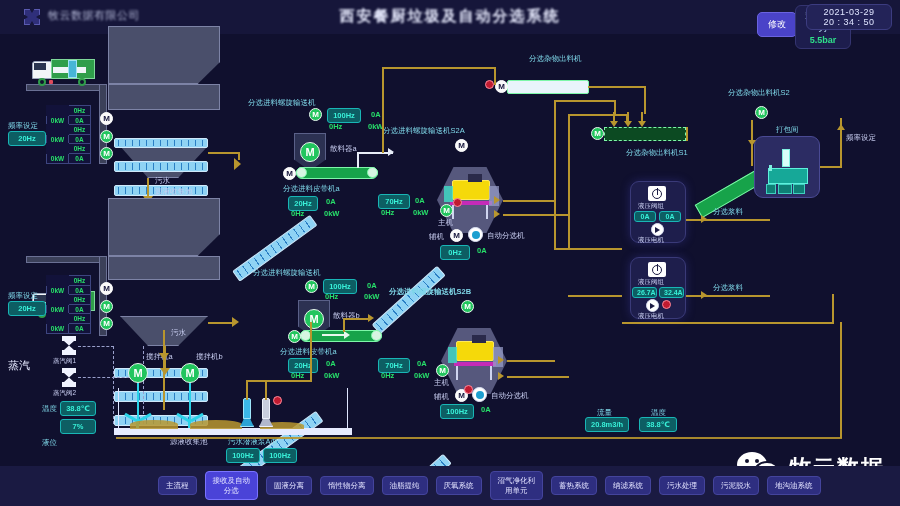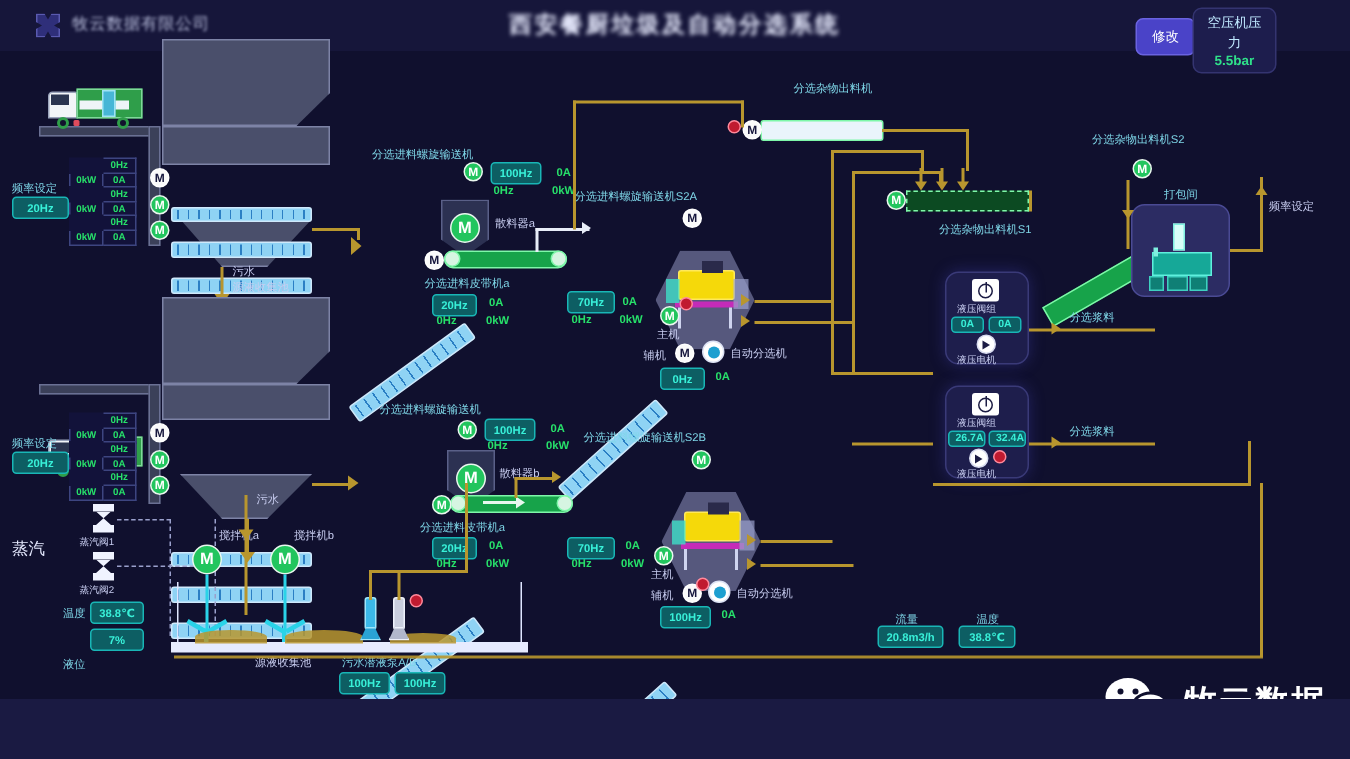--- a/index.html
+++ b/index.html
@@ -116,20 +116,24 @@
   <div class="abs logo-text">牧云数据有限公司</div>
   <div class="abs hdr-title">西安餐厨垃圾及自动分选系统</div>
 
   <div class="abs hdr-btn" style="left:757px;">修改</div>
 
   <div class="abs hdr-card" style="left:795px;width:56px;">
     <div class="lbl">空压机压力</div>
     <div class="val">5.5bar</div>
   </div>
 
+  <div class="abs hdr-clock">
+    <div>2021-03-29</div>
+    <div>20 : 34 : 50</div>
+  </div>
 
   <div class="abs ramp" style="left:26px;top:84px;width:80px;height:7px;"></div>
   <div class="abs" style="left:99px;top:84px;width:8px;height:80px;background:#3b4059;border:1px solid #6a7094;"></div>
   <div class="abs truck" style="left:32px;top:58px;width:64px;height:28px;">
     <div class="abs" style="left:0;top:3px;width:20px;height:18px;background:#f2f5f8;border:1px solid #9aa4bb;border-radius:3px 2px 0 0;"></div>
     <div class="abs" style="left:2px;top:5px;width:12px;height:7px;background:#2b3550;"></div>
     <div class="abs" style="left:19px;top:1px;width:44px;height:20px;background:#2f9e4a;border:1px solid #7fd89a;"></div>
     <div class="abs" style="left:21px;top:9px;width:33px;height:6px;background:#eef4f7;"></div>
     <div class="abs" style="left:36px;top:2px;width:9px;height:18px;background:#47b6d6;border:1px solid #9fe3f3;"></div>
     <div class="abs" style="left:6px;top:20px;width:8px;height:8px;border-radius:50%;background:#12122e;border:2px solid #2f9e4a;"></div>
@@ -356,21 +360,21 @@
   <div class="abs lab-cy" style="left:280px;top:347px;">分选进料皮带机a</div>
   <div class="abs chip" style="left:288px;top:358px;width:30px;">20Hz</div>
   <div class="abs green-t" style="left:326px;top:359px;">0A</div>
   <div class="abs green-t" style="left:291px;top:371px;">0Hz</div>
   <div class="abs green-t" style="left:324px;top:371px;">0kW</div>
 
   <div class="abs pipe" style="left:343px;top:318px;width:2px;height:14px;"></div>
   <div class="abs pipe" style="left:343px;top:318px;width:28px;height:2px;"></div>
   <div class="abs pipe-arrow" style="left:368px;top:314px;border-width:4px 0 4px 6px;border-color:transparent transparent transparent #b8962e;"></div>
 
-  <div class="abs lab-cy" style="left:389px;top:287px;">分选进料螺旋输送机S2B</div>
+  <div class="abs lab-cy" style="left:389px;top:287px;font-weight:bold;">分选进料螺旋输送机S2B</div>
   <div class="abs screw" style="left:382px;top:352px;width:88px;height:13px;transform:rotate(-42deg);transform-origin:left center;"></div>
   <div class="abs mot" style="left:461px;top:300px;">M</div>
   <div class="abs chip" style="left:378px;top:358px;width:32px;">70Hz</div>
   <div class="abs green-t" style="left:417px;top:359px;">0A</div>
   <div class="abs green-t" style="left:381px;top:371px;">0Hz</div>
   <div class="abs green-t" style="left:414px;top:371px;">0kW</div>
 
   <div class="abs" style="left:441px;top:328px;width:66px;height:66px;background:#8f93c0;opacity:.55;clip-path:polygon(25% 0,75% 0,100% 50%,75% 100%,25% 100%,0 50%);"></div>
   <div class="abs" style="left:456px;top:341px;width:38px;height:20px;background:#f5d90a;border:1px solid #ffe95a;border-radius:2px;"></div>
   <div class="abs" style="left:472px;top:335px;width:14px;height:8px;background:#2a2a4a;"></div>
@@ -568,14 +572,30 @@
     <div class="abs" style="left:17px;top:9px;width:26px;height:21px;border-radius:50%;background:#fff;border:2px solid #10102e;"></div>
     <div class="abs" style="left:36px;top:25px;width:0;height:0;border-style:solid;border-width:0 0 8px 7px;border-color:transparent transparent #fff transparent;"></div>
     <div class="abs" style="left:8px;top:7px;width:4px;height:4px;border-radius:50%;background:#10102e;"></div>
     <div class="abs" style="left:18px;top:7px;width:4px;height:4px;border-radius:50%;background:#10102e;"></div>
     <div class="abs" style="left:24px;top:16px;width:3.5px;height:3.5px;border-radius:50%;background:#10102e;"></div>
     <div class="abs" style="left:33px;top:16px;width:3.5px;height:3.5px;border-radius:50%;background:#10102e;"></div>
   </div>
   <div class="abs wm-text" style="left:789px;top:453px;">牧云数据</div>
 
   <div class="abs navbar"></div>
+  <div class="abs" id="navwrap" style="left:158px;bottom:6px;display:flex;gap:8px;align-items:center;">
+      <div class="navbtn">主流程</div>
+      <div class="navbtn active">接收及自动
+分选</div>
+      <div class="navbtn">固液分离</div>
+      <div class="navbtn">惰性物分离</div>
+      <div class="navbtn">油脂提纯</div>
+      <div class="navbtn">厌氧系统</div>
+      <div class="navbtn">沼气净化利
+用单元</div>
+      <div class="navbtn">蓄热系统</div>
+      <div class="navbtn">纳滤系统</div>
+      <div class="navbtn">污水处理</div>
+      <div class="navbtn">污泥脱水</div>
+      <div class="navbtn">地沟油系统</div>
+    </div>
 
 </div>
 
 </body></html>

